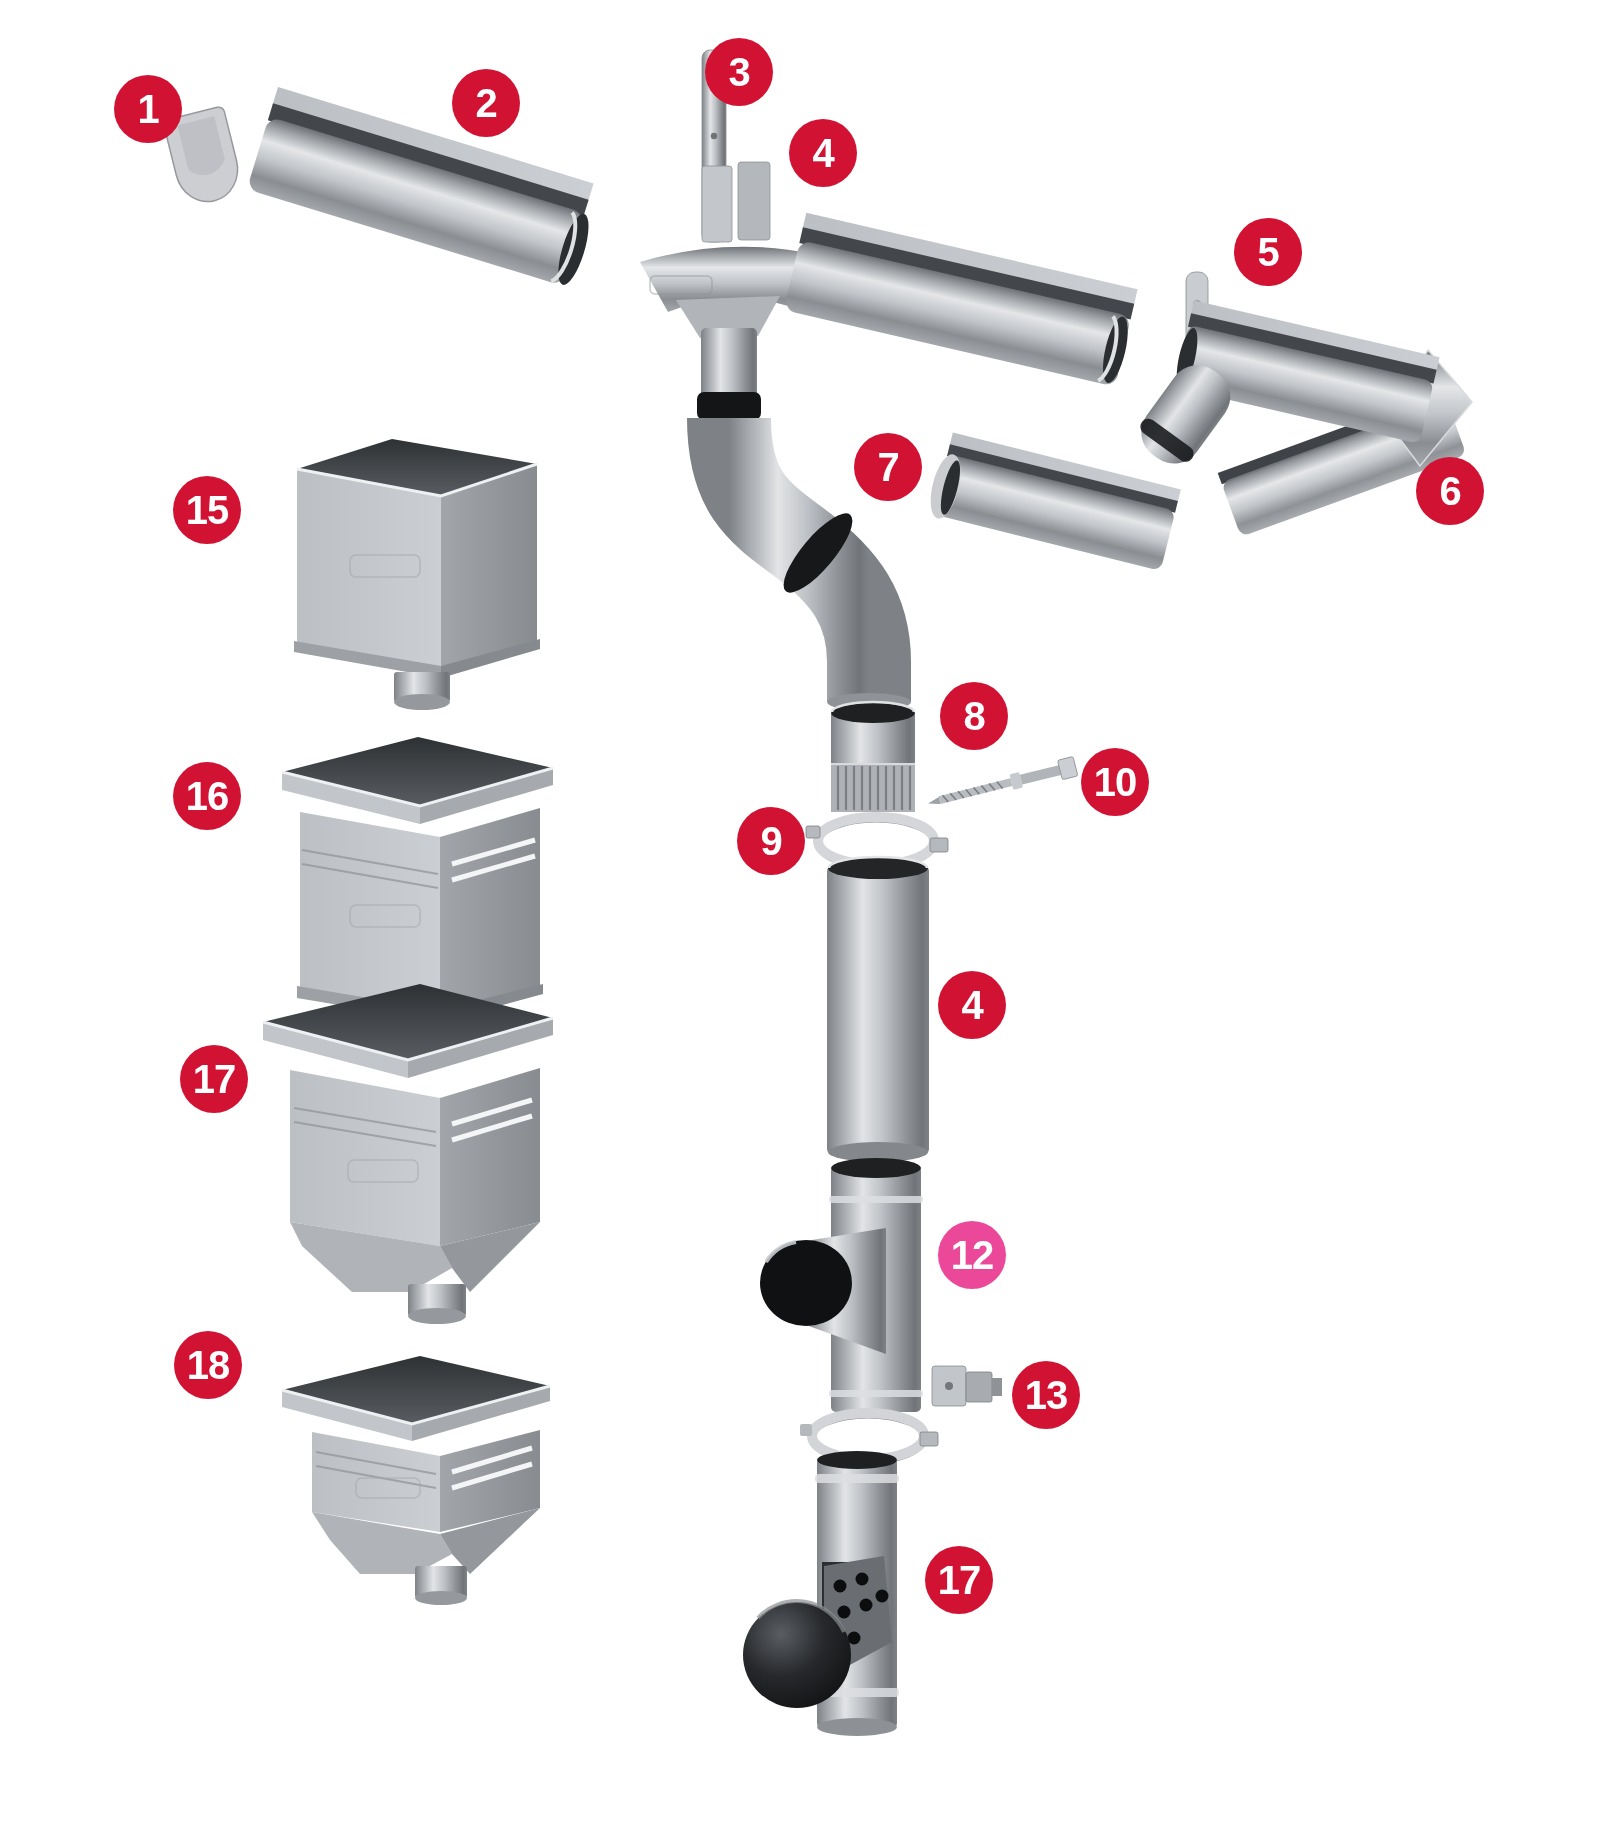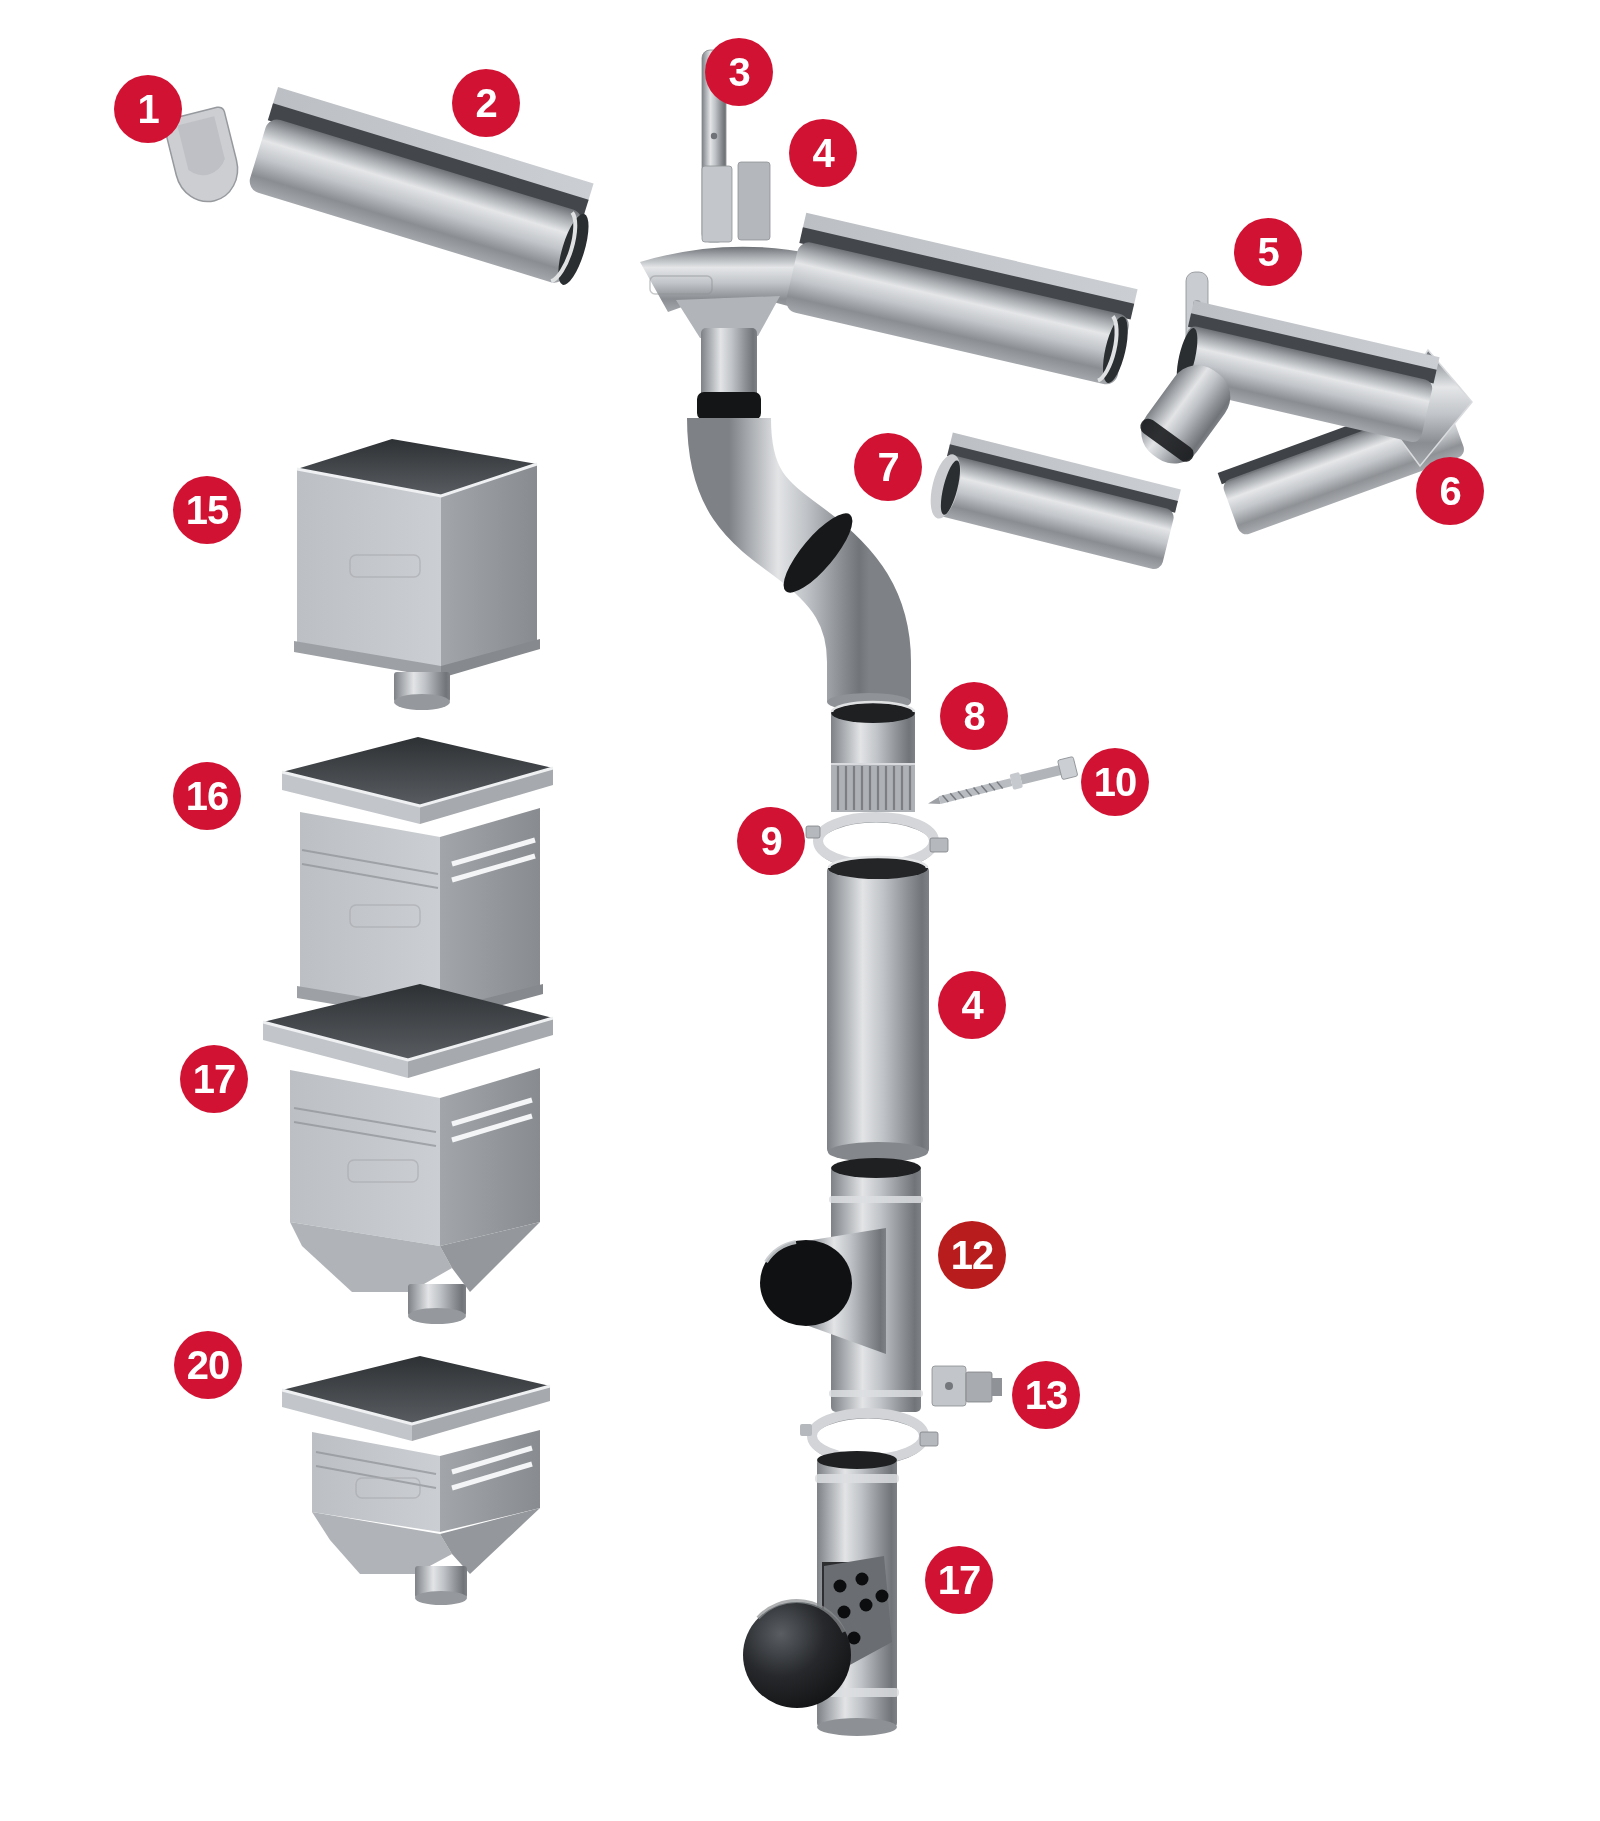--- a/index.html
+++ b/index.html
@@ -324,35 +324,35 @@
       </div>
       <div class="marker" style="left: 737px; top: 807px; width: 68px; height: 68px; background: rgb(210, 18, 51); color: rgb(255, 255, 255);">
         <span>9</span>
       </div>
       <div class="marker" style="left: 1081px; top: 748px; width: 68px; height: 68px; background: rgb(210, 18, 51); color: rgb(255, 255, 255);">
         <span>10</span>
       </div>
       <div class="marker" style="left: 938px; top: 971px; width: 68px; height: 68px; background: rgb(210, 18, 51); color: rgb(255, 255, 255);">
         <span>4</span>
       </div>
-      <div class="marker" style="left: 938px; top: 1221px; width: 68px; height: 68px; background: #b91c1c; color: rgb(255, 255, 255);">
+      <div class="marker" style="left: 938px; top: 1221px; width: 68px; height: 68px; background: #ec4899; color: rgb(255, 255, 255);">
         <span>12</span>
       </div>
       <div class="marker" style="left: 1012px; top: 1361px; width: 68px; height: 68px; background: rgb(210, 18, 51); color: rgb(255, 255, 255); text-align: center;">
         <span>13</span>
       </div>
       <div class="marker" style="left: 925px; top: 1546px; width: 68px; height: 68px; background: rgb(210, 18, 51); color: rgb(255, 255, 255);">
         <span>17</span>
       </div>
       <div class="marker" style="left: 173px; top: 476px; width: 68px; height: 68px; background: rgb(210, 18, 51); color: #ffffff;">
         <span>15</span>
       </div>
       <div class="marker" style="left: 173px; top: 762px; width: 68px; height: 68px; background: rgb(210, 18, 51); color: rgb(255, 255, 255);">
         <span>16</span>
       </div>
       <div class="marker" style="left: 180px; top: 1045px; width: 68px; height: 68px; background: rgb(210, 18, 51); color: rgb(255, 255, 255);">
         <span>17</span>
       </div>
       <div class="marker" style="left: 174px; top: 1331px; width: 68px; height: 68px; background: rgb(210, 18, 51); color: rgb(255, 255, 255);">
-        <span>20</span>
+        <span>18</span>
       </div>
     </div>
 </div>
 
 </body></html>

